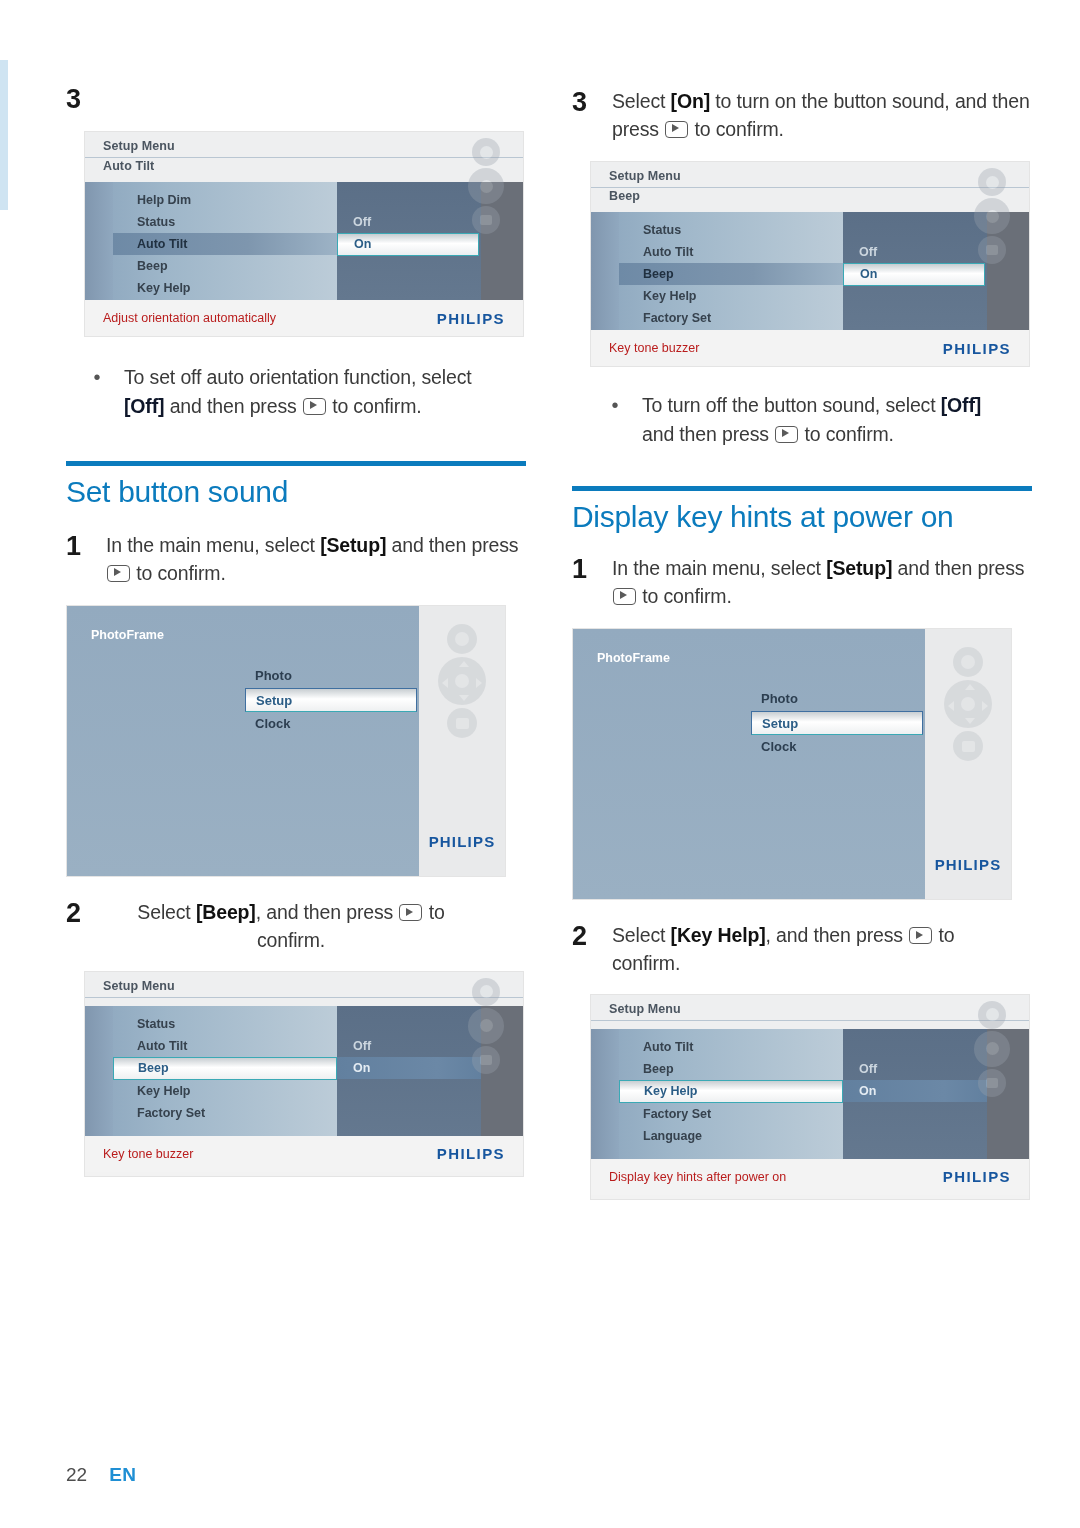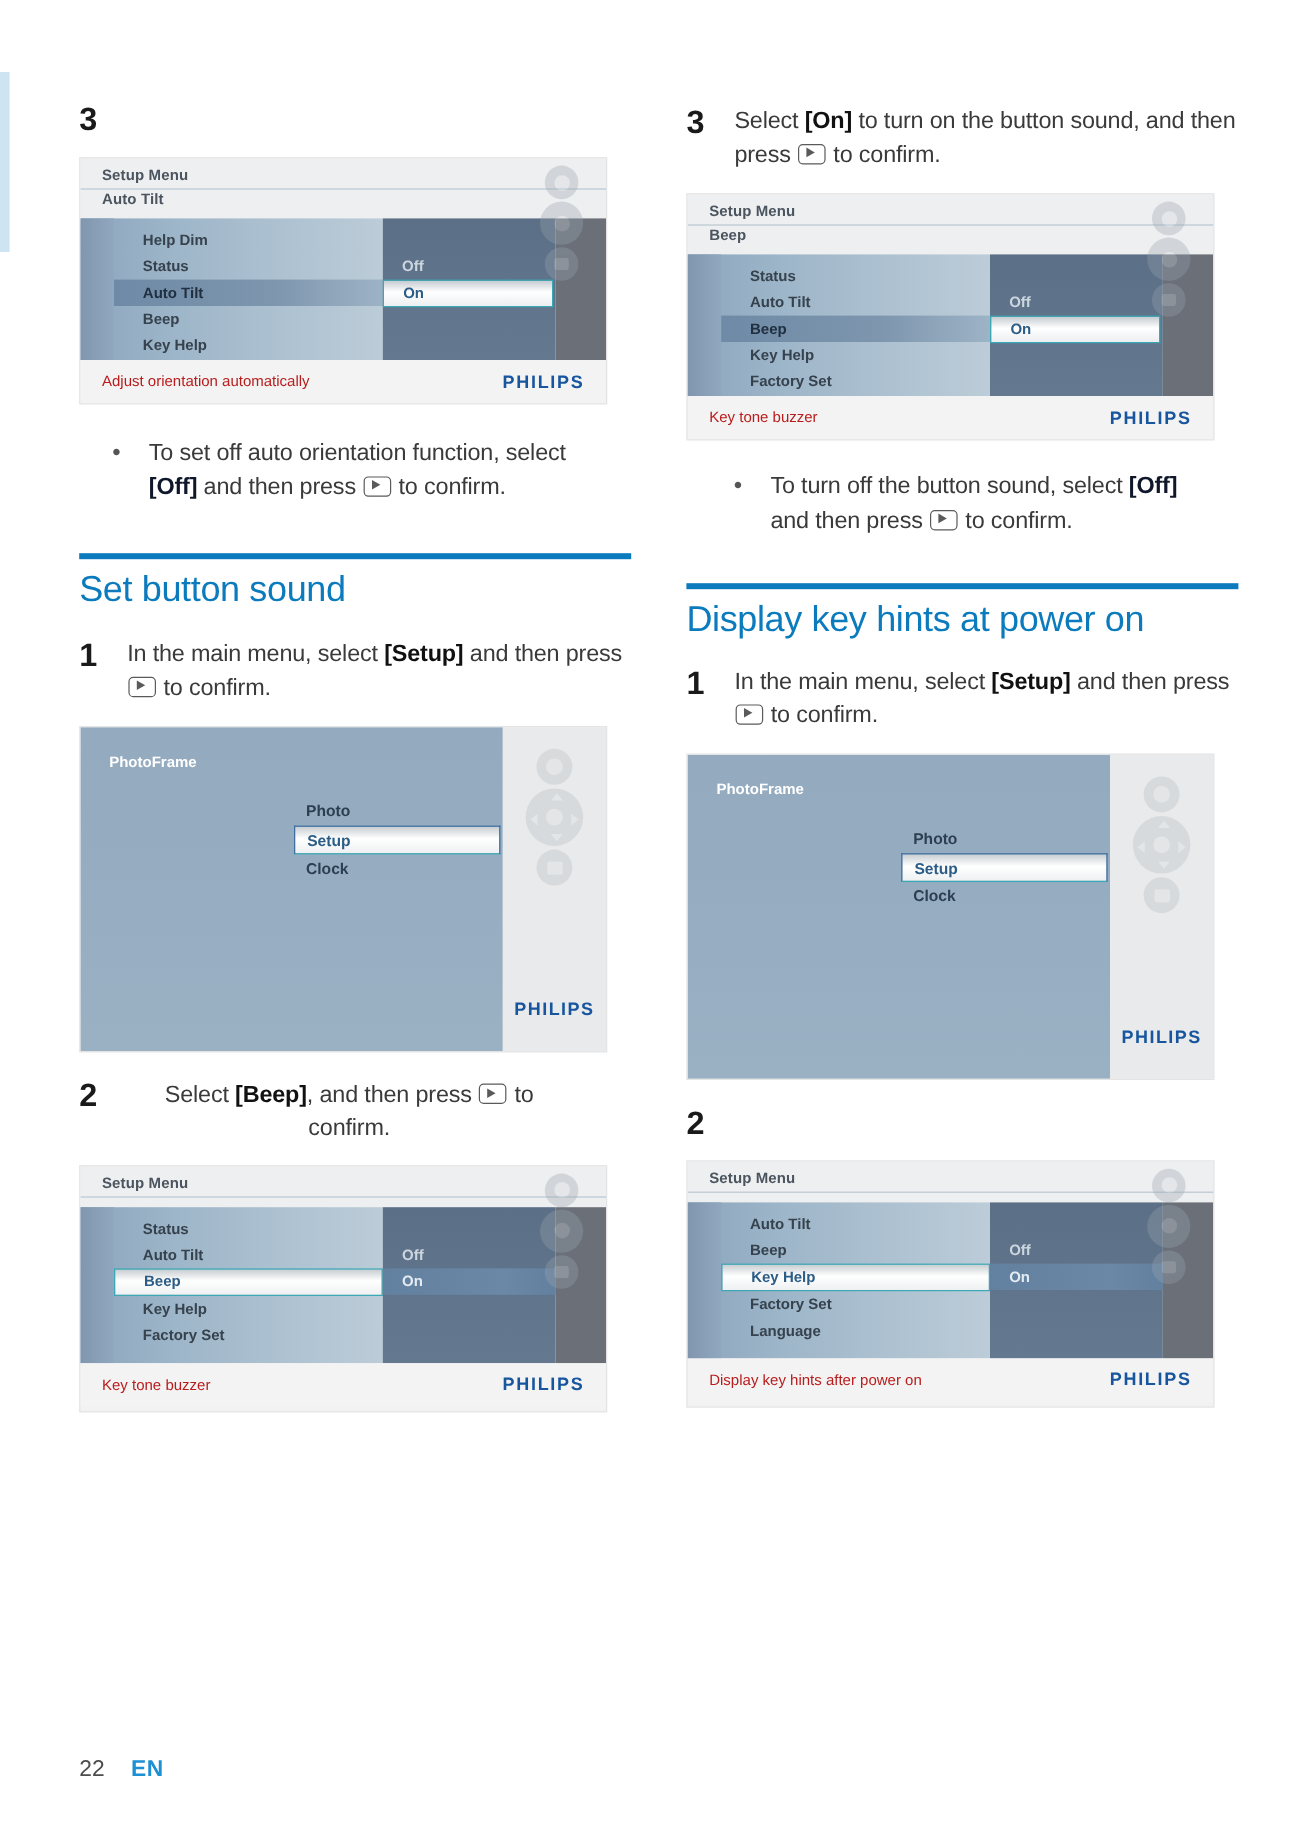--- a/index.html
+++ b/index.html
@@ -71,21 +71,21 @@
   
   .screen{
     position:relative;width:440px;
     background:#f2f2f2;border:1px solid #e4e4e4;
     box-sizing:border-box;
     font-family:"Liberation Sans", sans-serif;
     overflow:hidden;
   }
 
   
-  .sm{height:206px;}
+  .sm{height:206px;margin-left:18px;}
   .sm-head{
     position:relative;background:#eeeff0;padding:7px 0 0 18px;height:50px;
     box-sizing:border-box;
   }
   .sm-head .l1{font-size:12.5px;font-weight:bold;color:#4b5560;letter-spacing:.1px;}
   .sm-head .l2{font-size:12.5px;font-weight:bold;color:#4b5560;margin-top:6px;letter-spacing:.1px;}
   .sm-head .divider{
     position:absolute;left:0;right:0;top:25px;height:1px;background:#b9c6d2;
   }
   .sm-body{
@@ -428,20 +428,21 @@
           <div class="pk-c">
               <div class="pk-sq"></div>
             </div>
         </div>
         <div class="pf-philips">PHILIPS</div>
       </div>
     </div>
 
     <div class="step" style="margin-top:22px;">
       <div class="step-num">2</div>
+      <div class="step-txt" style="width:400px;"><span>Select </span><b>[Key Help]</b><span>, and then press </span><span class="play-key"></span><span> to confirm.</span></div>
     </div>
 
     <div class="screen sm" style="margin-top:16px;">
       <div class="sm-head" style="height:34px;">
         <div class="divider"></div>
         <div class="l1">Setup Menu</div>
       </div>
       <div class="ghost">
         <div class="g-c">
             <div class="g-in"></div>

